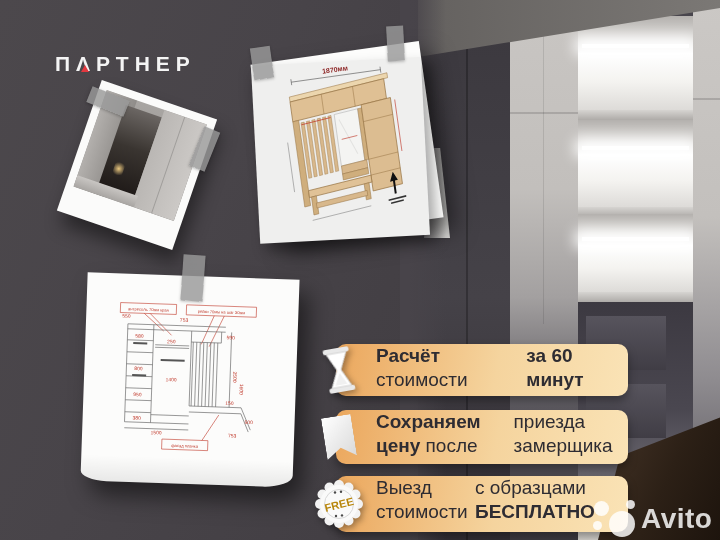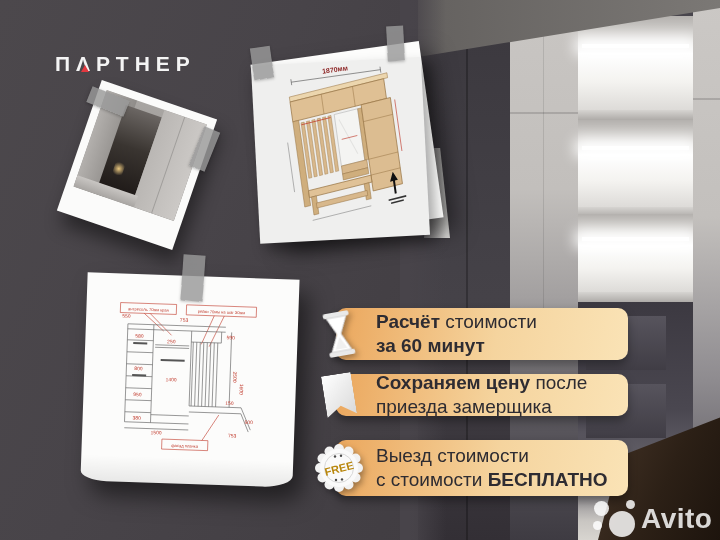--- a/index.html
+++ b/index.html
@@ -90,24 +90,24 @@
   .tape1{left:88px;top:93px;width:40px;height:17px;transform:rotate(22deg);}
   .tape2{left:196px;top:128px;width:17px;height:42px;transform:rotate(22deg);}
   .tape3{left:252px;top:47px;width:20px;height:32px;transform:rotate(-8deg);}
   .tape4{left:387px;top:26px;width:17px;height:35px;transform:rotate(-3deg);}
   .tape5{left:182px;top:255px;width:22px;height:46px;transform:rotate(4deg);}
 
   
   .badge{position:absolute;left:336px;width:292px;border-radius:10px;
     background:linear-gradient(100deg,#eba75d 0%,#f5d49e 55%,#fae3b6 100%);
     box-shadow:0 5px 10px rgba(0,0,0,.35);
-    display:flex;flex-direction:column;justify-content:center;
-    padding-left:40px;box-sizing:border-box;color:#2e2c32;font-size:19px;line-height:1.24;}
+    display:flex;justify-content:center;
+    padding-left:40px;box-sizing:border-box;color:#2e2c32;font-size:19px;line-height:1.24;margin-top:36px;}
   .badge b{font-weight:700;}
-  .bg1{top:308px;height:52px;} .bg2{top:374px;height:42px;} .bg3{top:440px;height:56px;}
+  .bg1{top:308px;height:52px;} .bg2{top:374px;height:54px;} .bg3{top:440px;height:56px;}
   .bicon{position:absolute;top:50%;transform:translateY(-50%);}
   .hourglass{left:-14px;filter:drop-shadow(2px 3px 3px rgba(0,0,0,.35));transform:translateY(-50%) rotate(-10deg);}
   .bookmark{left:-12px;width:30px;height:42px;background:linear-gradient(135deg,#ffffff,#d9d9d9);
     clip-path:polygon(0 0,100% 0,100% 100%,50% 76%,0 100%);
     transform:translateY(-50%) rotate(-9deg);filter:drop-shadow(2px 3px 3px rgba(0,0,0,.35));}
   .seal{left:-22px;filter:drop-shadow(2px 3px 3px rgba(0,0,0,.35));}
   .seal text{font-family:"Liberation Sans",sans-serif;font-weight:700;fill:#b8860b;}
 
   
   .avito{position:absolute;left:592px;top:500px;display:flex;align-items:center;opacity:.9;justify-content:center;}
@@ -334,21 +334,21 @@
       </g>
       <circle cx="25" cy="25" r="19" fill="#fafafa"></circle>
       <circle cx="25" cy="25" r="14.5" fill="none" stroke="#d8d8d8" stroke-width="1"></circle>
       <text x="25" y="29.5" font-size="11" text-anchor="middle" transform="rotate(-14 25 25)">FREE</text>
       <circle cx="21" cy="13.5" r="1.2" fill="#4a4a4a"></circle>
         <circle cx="27" cy="12.8" r="1.2" fill="#4a4a4a"></circle>
       <circle cx="22" cy="37" r="1.2" fill="#4a4a4a"></circle>
         <circle cx="28" cy="36.4" r="1.2" fill="#4a4a4a"></circle>
     </svg>
     <div><span>Выезд стоимости</span></div>
-    <div><span>с стоимости </span><b>БЕСПЛАТНО</b></div>
+    <div><span>с образцами </span><b>БЕСПЛАТНО</b></div>
   </div>
 
   <div class="avito">
     <div class="av-mark">
       <i class="d-med"></i>
         <i class="d-sm"></i>
         <i class="d-tiny"></i>
         <i class="d-big"></i>
     </div>
     <div class="av-text">Avito</div>

